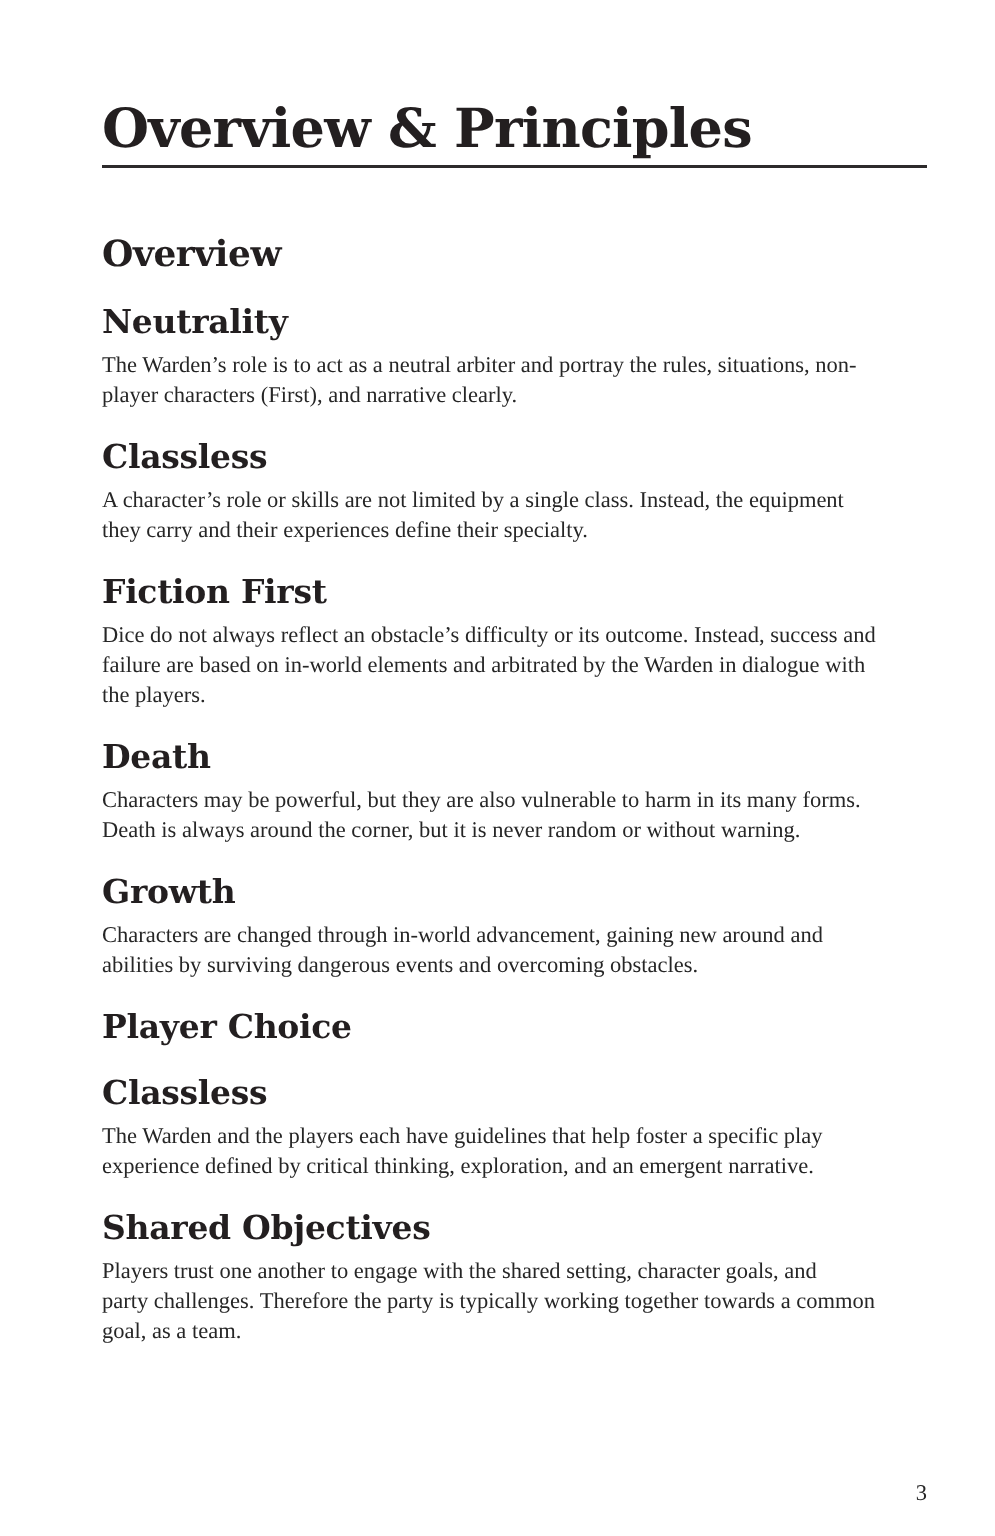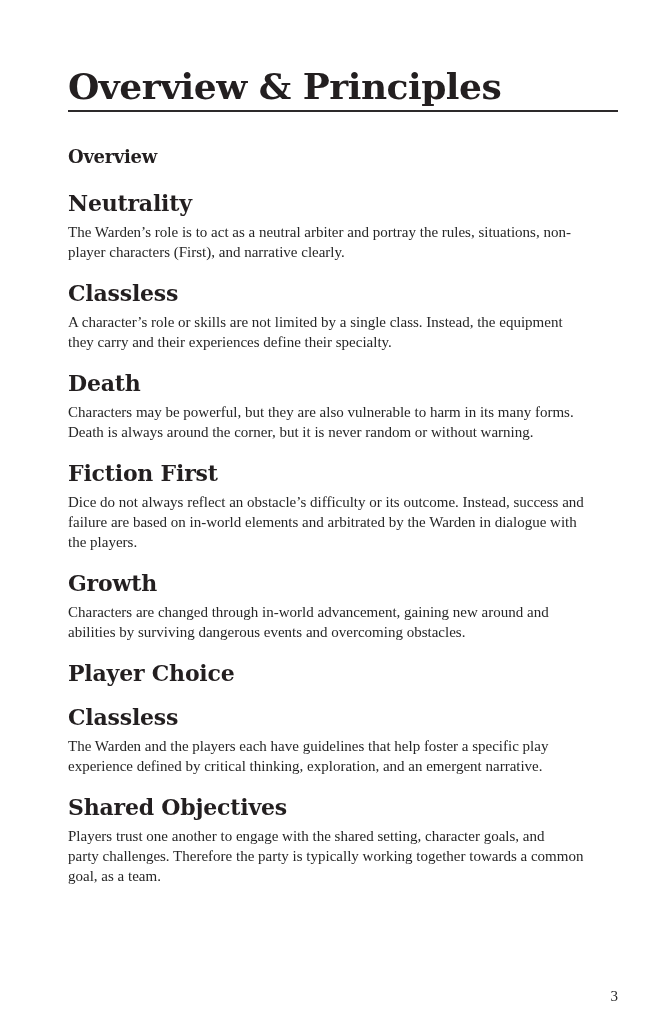--- a/index.html
+++ b/index.html
@@ -28,25 +28,25 @@
     line-height: 40px;
     letter-spacing: -0.5px;
     color: #231f20;
     margin: 0;
     padding-bottom: 4px;
     border-bottom: 2px solid #2d2a2b;
   }
   .section-heading {
     font-family: "DejaVu Serif", serif;
     font-weight: 700;
-    font-size: 18px;
+    font-size: 24px;
     line-height: 30px;
     letter-spacing: -0.3px;
     color: #231f20;
-    margin: 30px 0 0 0;
+    margin: 42px 0 0 0;
   }
   .sub-heading {
     font-family: "DejaVu Serif", serif;
     font-weight: 700;
     font-size: 22px;
     line-height: 26px;
     letter-spacing: -0.2px;
     color: #231f20;
     margin: 18px 0 6px 0;
   }
@@ -82,30 +82,30 @@
 player characters (First), and narrative clearly.</p>
   </section>
 
   <section>
     <h3 class="sub-heading">Classless</h3>
     <p class="body-text">A character’s role or skills are not limited by a single class. Instead, the equipment
 they carry and their experiences define their specialty.</p>
   </section>
 
   <section>
-    <h3 class="sub-heading">Death</h3>
-    <p class="body-text">Characters may be powerful, but they are also vulnerable to harm in its many forms.
-Death is always around the corner, but it is never random or without warning.</p>
-  </section>
-
-  <section>
     <h3 class="sub-heading">Fiction First</h3>
     <p class="body-text">Dice do not always reflect an obstacle’s difficulty or its outcome. Instead, success and
 failure are based on in-world elements and arbitrated by the Warden in dialogue with
 the players.</p>
+  </section>
+
+  <section>
+    <h3 class="sub-heading">Death</h3>
+    <p class="body-text">Characters may be powerful, but they are also vulnerable to harm in its many forms.
+Death is always around the corner, but it is never random or without warning.</p>
   </section>
 
   <section>
     <h3 class="sub-heading">Growth</h3>
     <p class="body-text">Characters are changed through in-world advancement, gaining new around and
 abilities by surviving dangerous events and overcoming obstacles.</p>
   </section>
 
   <section>
     <h3 class="sub-heading">Player Choice</h3>

